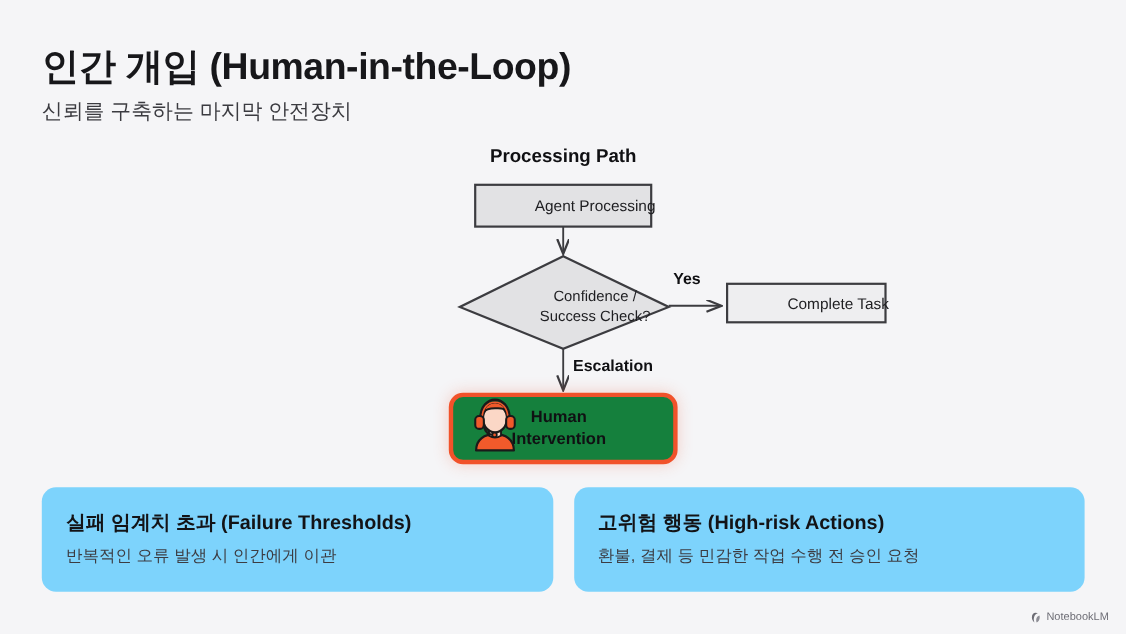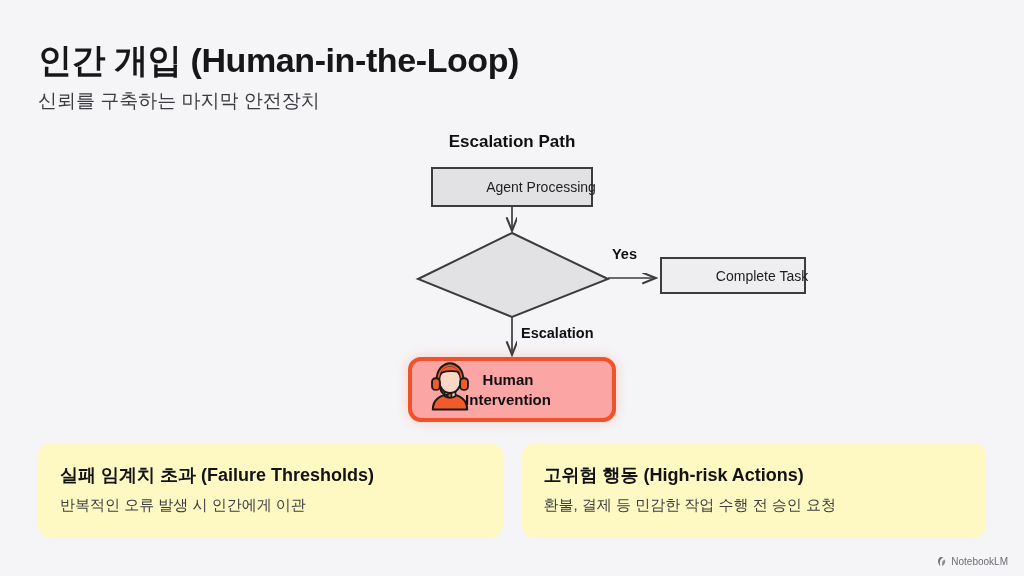--- a/index.html
+++ b/index.html
@@ -98,21 +98,21 @@
   .label-escalation { left: 521px; top: 205px; }
 
   
   .human-node {
     position: absolute;
     left: 408px;
     top: 237px;
     width: 208px;
     height: 65px;
     box-sizing: border-box;
-    background: #fca5a5;
+    background: #15803d;
     border: 4px solid #f1522a;
     border-radius: 13px;
     display: flex;
     align-items: center;
     box-shadow: 0 0 14px rgba(241, 82, 42, 0.22);
   }
   .human-icon {
     width: 50px;
     height: 50px;
     margin-left: 13px;
@@ -133,21 +133,21 @@
     position: absolute;
     left: 38px;
     top: 443px;
     width: 948px;
     height: 95px;
     display: flex;
     gap: 19px;
   }
   .card {
     flex: 1 1 0;
-    background: #fef9c3;
+    background: #7dd3fc;
     border-radius: 13px;
     padding: 20px 22px 0 22px;
     box-sizing: border-box;
   }
   .card-title {
     font-size: 18px;
     font-weight: 700;
     color: #131316;
     margin-bottom: 9px;
     white-space: nowrap;
@@ -176,21 +176,21 @@
 </head>
 <body>
 
 <div class="slide">
 
   <div class="page-title">인간 개입 (Human-in-the-Loop)</div>
   <div class="page-subtitle">신뢰를 구축하는 마지막 안전장치</div>
 
   <div class="flow">
 
-    <div class="flow-heading">Escalation Path</div>
+    <div class="flow-heading">Processing Path</div>
 
     <svg width="1024" height="320">
       <defs>
         <marker id="arrowhead" markerWidth="9" markerHeight="9" refX="7.5" refY="3.2" orient="auto" markerUnits="strokeWidth">
           <path d="M0,0 L8,3.2 L0,6.4" fill="none" stroke="#3c3c40" stroke-width="1.2"></path>
         </marker>
       </defs>
 
       <rect x="432" y="48" width="160" height="38" fill="#e2e2e4" stroke="#3c3c40" stroke-width="2"></rect>
 
@@ -200,20 +200,26 @@
 
       <line x1="608" y1="158" x2="655" y2="158" stroke="#3c3c40" stroke-width="1.7" marker-end="url(#arrowhead)"></line>
 
       <rect x="661" y="138" width="144" height="35" fill="#eeeef0" stroke="#3c3c40" stroke-width="2"></rect>
 
       <line x1="512" y1="197" x2="512" y2="234" stroke="#3c3c40" stroke-width="1.7" marker-end="url(#arrowhead)"></line>
     </svg>
 
     <div class="node-label node-agent">Agent Processing</div>
 
+    <div class="node-label node-decision">
+      <div>
+        <div>Confidence /</div>
+        <div>Success Check?</div>
+      </div>
+    </div>
 
     <div class="node-label node-complete">Complete Task</div>
 
     <div class="edge-label label-yes">Yes</div>
     <div class="edge-label label-escalation">Escalation</div>
 
     <div class="human-node">
       <svg class="human-icon" viewBox="0 0 64 64">
 
         <path d="M10 62 C10 49 20 43 32 43 C44 43 54 49 54 62 Z" fill="#f15a2b" stroke="#1a1a1a" stroke-width="2.6" stroke-linejoin="round"></path>

